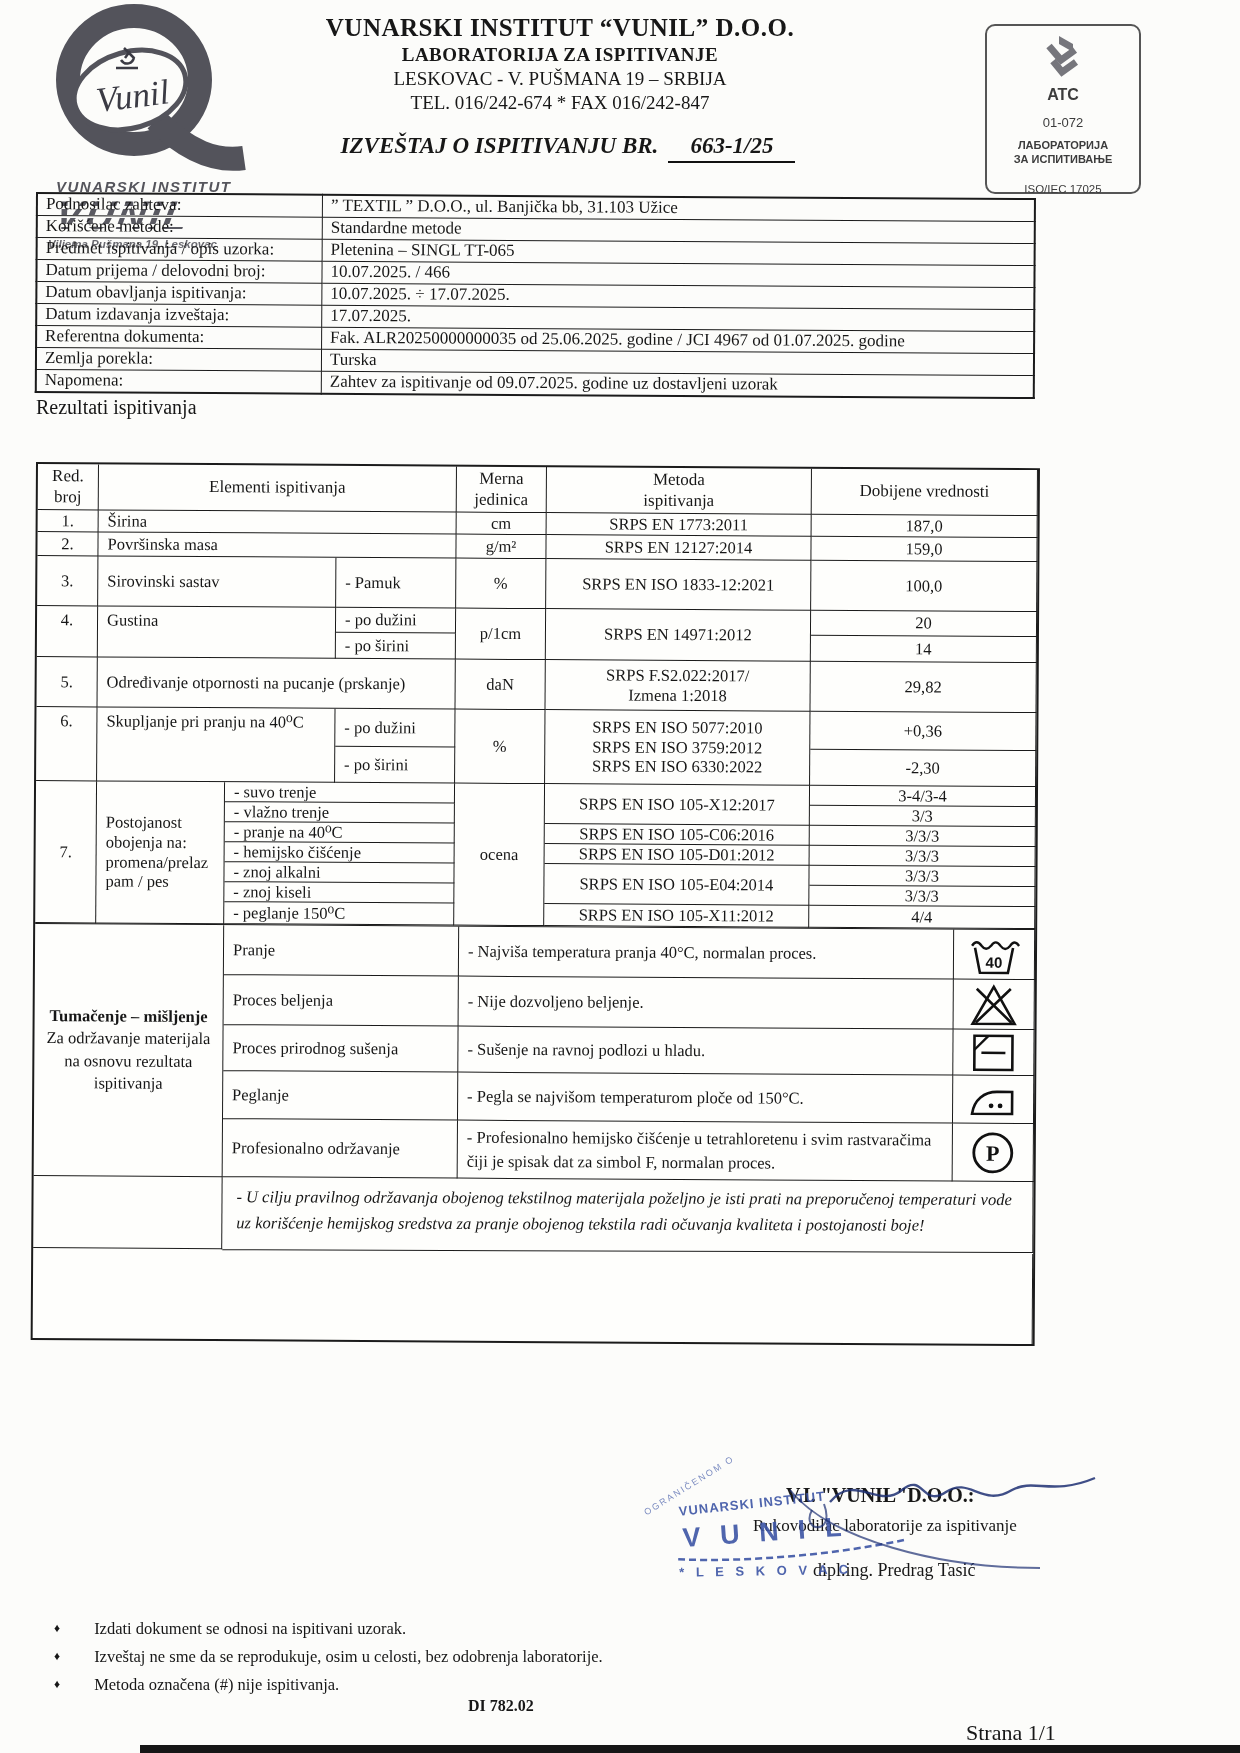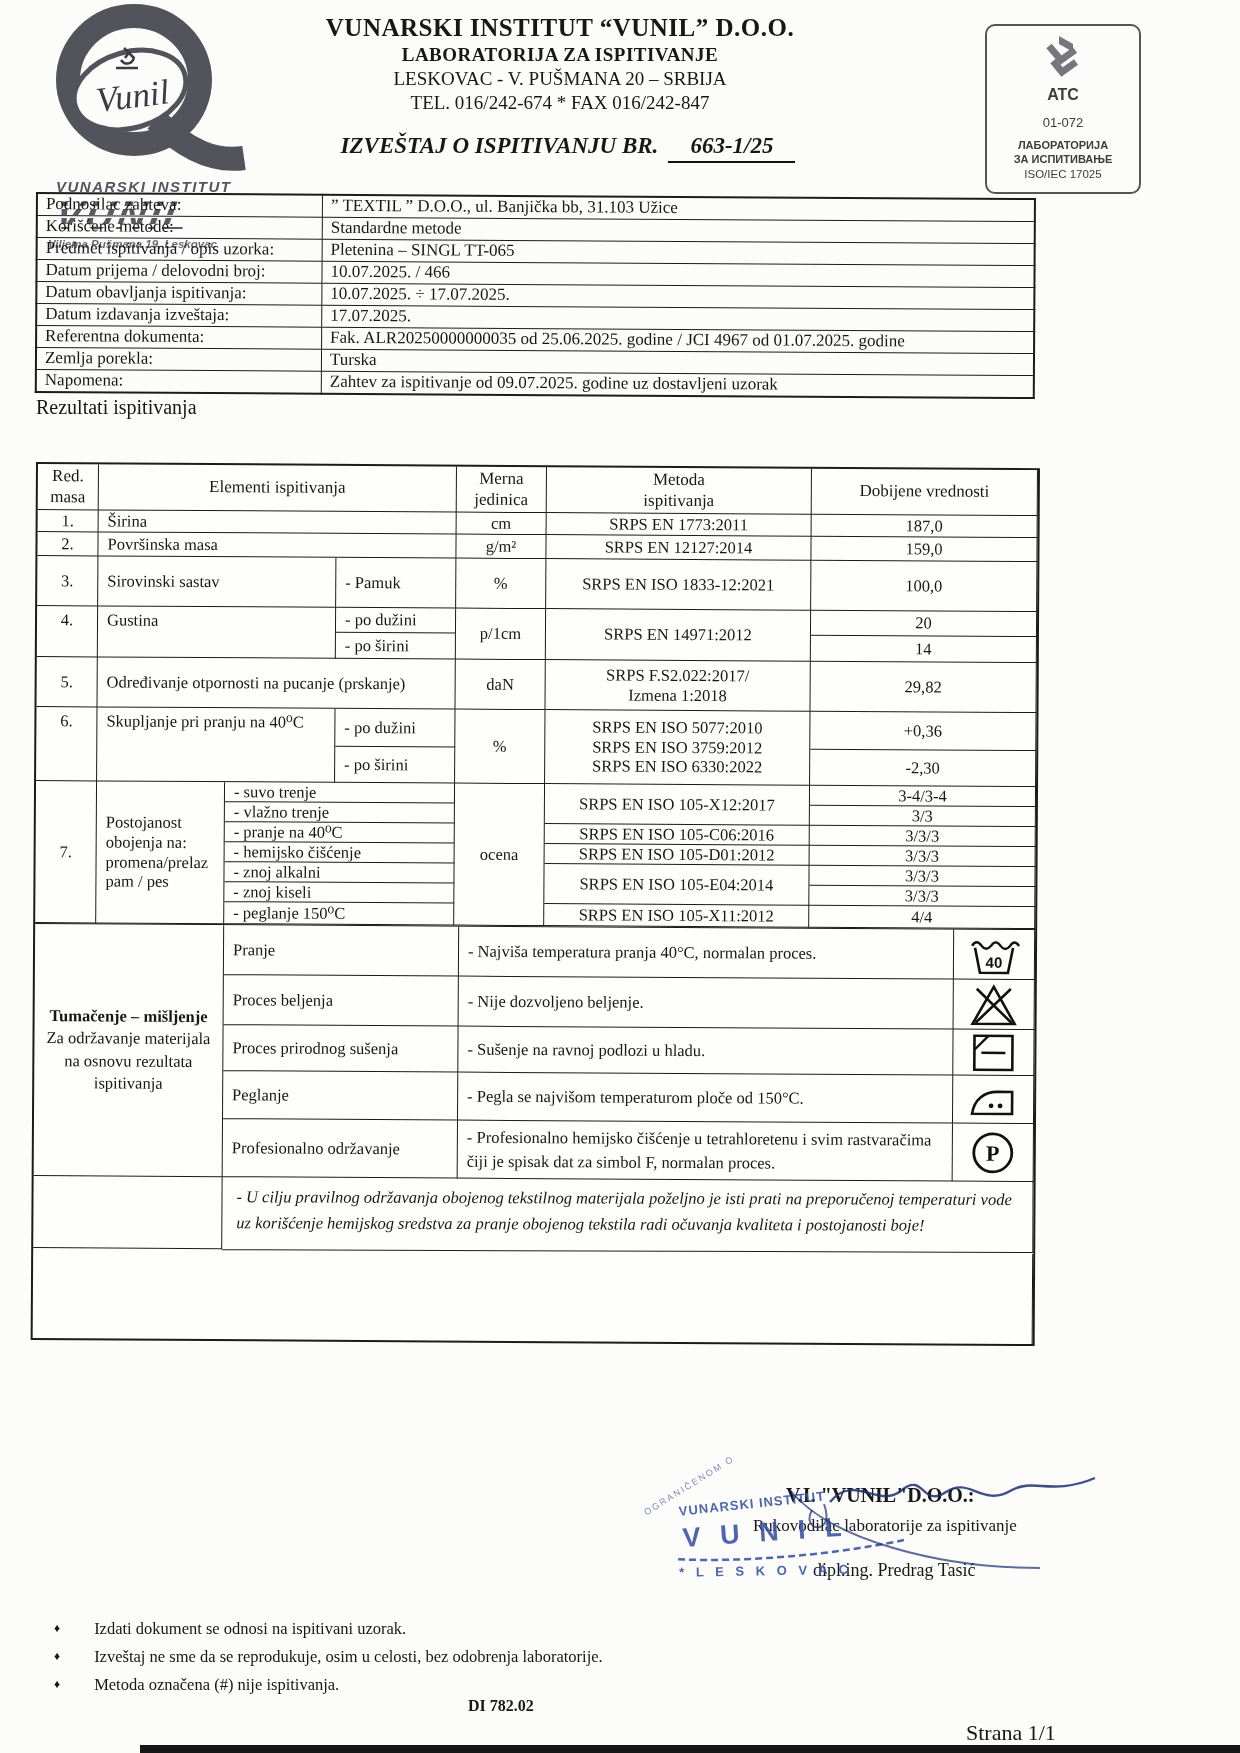--- a/index.html
+++ b/index.html
@@ -25,21 +25,21 @@
              font-size:40px;letter-spacing:3px;transform:skewX(-10deg);line-height:1;}
   .stripe{position:absolute;left:-4px;right:-4px;height:3px;background:#fcfcfa;}
   .logo-sub2{font-family:"Liberation Sans",sans-serif;font-style:italic;font-weight:bold;color:#6a6a70;
              font-size:11.5px;margin:3px 0 0 10px;}
 
   .badge{left:985px;top:24px;width:152px;height:166px;border:2px solid #555;border-radius:10px;
          text-align:center;font-family:"Liberation Sans",sans-serif;color:#3c3c3c;}
   .badge .atc{font-weight:bold;font-size:16px;margin-top:2px;}
   .badge .code{font-size:13px;margin-top:11px;}
   .badge .cyr{font-size:11px;font-weight:bold;margin-top:8px;line-height:1.3;text-align:center;}
-  .badge .iso{font-size:11.5px;margin-top:1px;}
+  .badge .iso{font-size:11.5px;margin-top:16px;}
 
   
   .info{left:36px;top:192px;width:1000px;border:2px solid #1b1b1b;border-collapse:collapse;}
   .info td{border:1px solid #1b1b1b;font-size:17px;padding:0 8px;height:21px;line-height:1.1;}
   .info td.k{width:268px;}
 
   .h1{left:36px;top:396px;font-size:20px;}
 
   
   .big{left:36px;top:462px;width:1000px;border:2px solid #1b1b1b;background:#fefefc;}
@@ -96,21 +96,21 @@
       <div class="stripe" style="top:11px"></div>
       <div class="stripe" style="top:20px"></div>
       <div class="stripe" style="top:29px"></div>
     </div>
     <div class="logo-sub2">Viljema Pušmana 19, Leskovac</div>
   </div>
 
   <div class="abs org">
     <div class="n1">VUNARSKI INSTITUT “VUNIL” D.O.O.</div>
     <div class="n2">LABORATORIJA ZA ISPITIVANJE</div>
-    <div class="n3">LESKOVAC - V. PUŠMANA 20 – SRBIJA</div>
+    <div class="n3">LESKOVAC - V. PUŠMANA 19 – SRBIJA</div>
     <div class="n4">TEL. 016/242-674 * FAX  016/242-847</div>
   </div>
 
   <div class="abs rep-title">
     <span>IZVEŠTAJ O ISPITIVANJU BR.</span><span class="rep-num">663-1/25</span>
   </div>
 
   <div class="abs badge">
     <svg width="44" height="46" viewBox="0 0 44 46" style="margin-top:8px">
       <path d="M18 2 L32 10 L32 18 L18 10 Z" fill="#76767c"></path>
@@ -166,21 +166,21 @@
         </tr>
     </tbody>
   </table>
 
   <div class="abs h1">Rezultati ispitivanja</div>
 
   <div class="abs big tilt">
     <div class="rgrid">
 
       <div class="c hd pre" style="grid-area:1/1/2/2">Red.
-masa</div>
+broj</div>
       <div class="c hd" style="grid-area:1/2/2/5">Elementi ispitivanja</div>
       <div class="c hd pre" style="grid-area:1/5/2/6">Merna
 jedinica</div>
       <div class="c hd pre" style="grid-area:1/6/2/7">Metoda
 ispitivanja</div>
       <div class="c hd" style="grid-area:1/7/2/8">Dobijene vrednosti</div>
 
       <div class="c" style="grid-area:2/1/3/2">1.</div>
       <div class="c l" style="grid-area:2/2/3/5">Širina</div>
       <div class="c" style="grid-area:2/5/3/6">cm</div>

